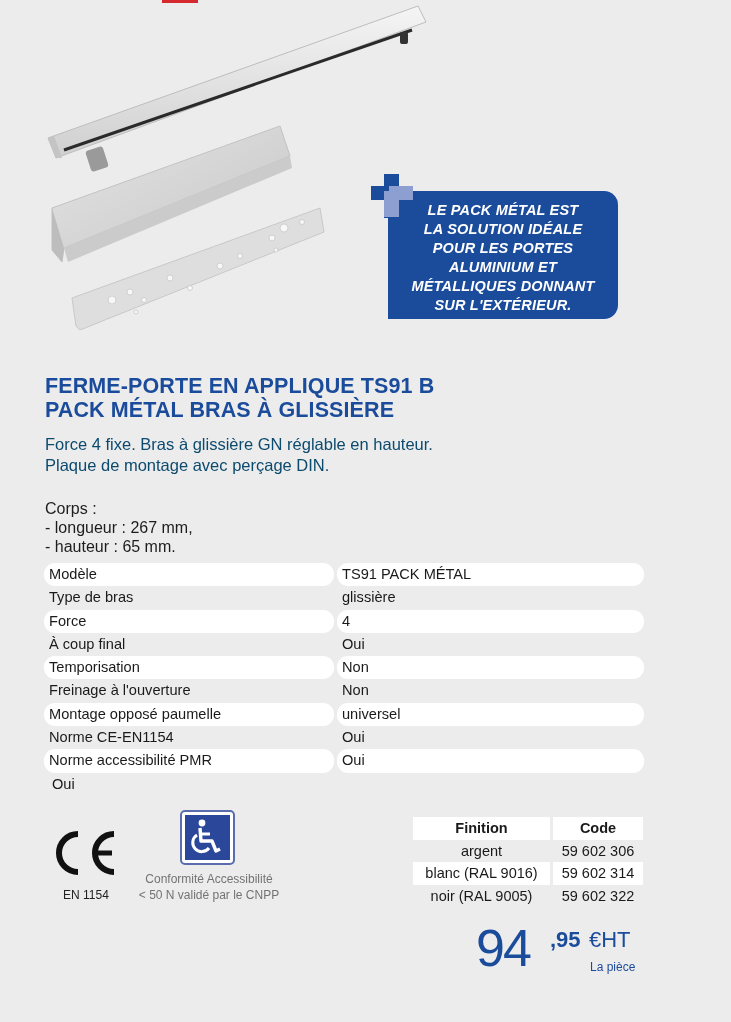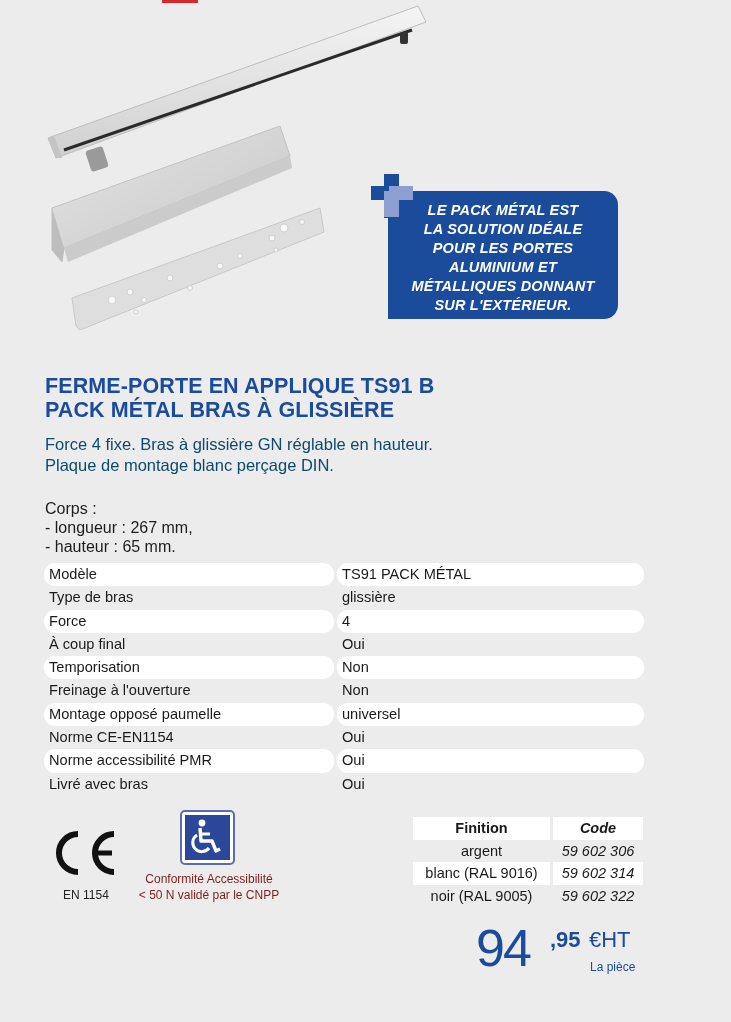--- a/index.html
+++ b/index.html
@@ -37,28 +37,28 @@
   .spec .row .l { width: 290px; }
   .spec .row .gap { width: 3px; }
   .spec .row .v { width: 307px; }
   .spec .row.odd .l, .spec .row.odd .v { background: #ffffff; border-radius: 11px; }
   .spec .row.even .l, .spec .row.even .v { background: #ececec; }
 
   .ce { position: absolute; left: 48px; top: 830px; width: 70px; height: 46px; }
   .ce-label { position: absolute; left: 63px; top: 888px; font-size: 12px; color: #222; text-align: center; }
   .pmr { position: absolute; left: 180px; top: 810px; width: 55px; height: 55px; background: #fff; border: 2px solid #5a6cab; border-radius: 5px; box-sizing: border-box; }
   .pmr .inner { position: absolute; left: 3px; top: 3px; right: 3px; bottom: 3px; background: #2b479a; }
-  .pmr-label { position: absolute; left: 138px; top: 871px; width: 142px; text-align: center; font-size: 12px; line-height: 16px; color: #7f1d1d; }
+  .pmr-label { position: absolute; left: 138px; top: 871px; width: 142px; text-align: center; font-size: 12px; line-height: 16px; color: #737373; }
 
   .finish { position: absolute; left: 413px; top: 817px; width: 230px; }
   .finish .row { display: flex; height: 22.5px; }
   .finish .c1, .finish .c2 { font-size: 14.5px; line-height: 22.5px; text-align: center; box-sizing: border-box; }
   .finish .c1 { width: 137px; }
   .finish .g { width: 3px; }
-  .finish .c2 { width: 90px; font-style: italic; }
+  .finish .c2 { width: 90px; }
   .finish .row.head .c1, .finish .row.head .c2 { font-weight: bold; background: #fff; }
   .finish .row.odd .c1, .finish .row.odd .c2 { background: #ececec; }
   .finish .row.even .c1, .finish .row.even .c2 { background: #fff; }
 
   .price { position: absolute; left: 476px; top: 920px; color: #1b4b9b; }
   .price .int { position: absolute; left: 0; top: 0; font-size: 52px; font-weight: 400; letter-spacing: -2px; line-height: 56px; }
   .price .dec { position: absolute; left: 74px; top: 8px; font-size: 22px; font-weight: 900; line-height: 24px; }
   .price .cur { position: absolute; left: 113px; top: 8px; font-size: 22px; font-weight: 400; line-height: 24px; }
   .price .unit { position: absolute; left: 114px; top: 40px; font-size: 12px; color: #1b4b9b; white-space: nowrap; }
 </style>
@@ -122,21 +122,21 @@
   </div>
 </div>
 
 <div class="title">
   <div>FERME-PORTE EN APPLIQUE TS91 B</div>
   <div>PACK MÉTAL BRAS À GLISSIÈRE</div>
 </div>
 
 <div class="desc">
   <div>Force 4 fixe. Bras à glissière GN réglable en hauteur.</div>
-  <div>Plaque de montage blanc perçage DIN.</div>
+  <div>Plaque de montage avec perçage DIN.</div>
 </div>
 
 <div class="corps">
   <div>Corps :</div>
   <div>- longueur : 267 mm,</div>
   <div>- hauteur : 65 mm.</div>
 </div>
 
 <div class="spec">
   <div class="row odd">
@@ -178,21 +178,20 @@
       <div class="l">Norme CE-EN1154</div>
       <div class="gap"></div>
       <div class="v">Oui</div>
     </div>
   <div class="row odd">
       <div class="l">Norme accessibilité PMR</div>
       <div class="gap"></div>
       <div class="v">Oui</div>
     </div>
   <div class="row even">
-      <div class="l">Livré avec bras</div>
       <div class="gap"></div>
       <div class="v">Oui</div>
     </div>
 </div>
 
 <svg class="ce" viewBox="0 0 70 46">
   <path d="M30,4 A19,19 0 1,0 30,42" fill="none" stroke="#111" stroke-width="6"></path>
   <path d="M66,4 A19,19 0 1,0 66,42" fill="none" stroke="#111" stroke-width="6"></path>
   <line x1="48" y1="23" x2="64" y2="23" stroke="#111" stroke-width="5"></line>
 </svg>

